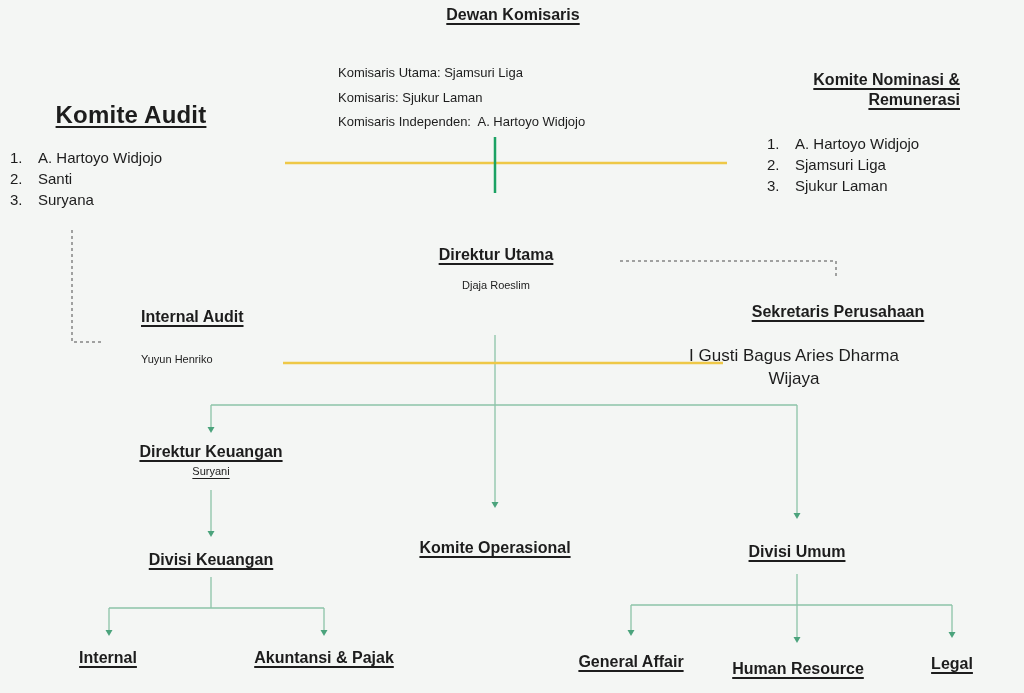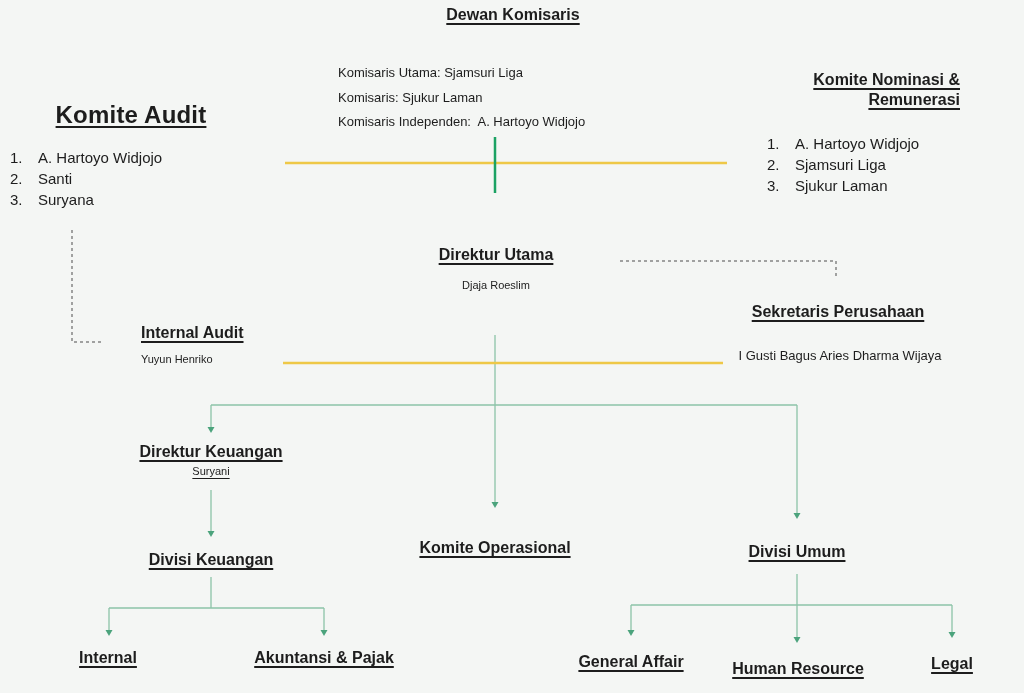--- a/index.html
+++ b/index.html
@@ -118,25 +118,25 @@
     </div>
     <div class="row">
       <span class="num">3.</span>
       <span>Sjukur Laman</span>
     </div>
   </div>
 
   <div class="abs ctr nw ttl t16" style="left:496px;top:246px">Direktur Utama</div>
   <div class="abs ctr nw t15" style="left:496px;top:279px">Djaja Roeslim</div>
 
-  <div class="abs nw ttl t16" style="left:141px;top:324px">Internal Audit</div>
+  <div class="abs nw ttl t16" style="left:141px;top:308px">Internal Audit</div>
   <div class="abs nw t15" style="left:141px;top:353px">Yuyun Henriko</div>
 
   <div class="abs ctr nw ttl t16" style="left:838px;top:303px">Sekretaris Perusahaan</div>
-  <div class="abs ctr" style="left:840px;top:344px;width:250px;font-size:13px;line-height:23px">I Gusti Bagus Aries Dharma Wijaya</div>
+  <div class="abs ctr" style="left:794px;top:344px;width:250px;font-size:17px;line-height:23px">I Gusti Bagus Aries Dharma Wijaya</div>
 
   <div class="abs ctr nw ttl t16" style="left:211px;top:443px">Direktur Keuangan</div>
   <div class="abs ctr nw und t15" style="left:211px;top:465px">Suryani</div>
 
   <div class="abs ctr nw ttl t16" style="left:211px;top:551px">Divisi Keuangan</div>
   <div class="abs ctr nw ttl t16" style="left:495px;top:539px">Komite Operasional</div>
   <div class="abs ctr nw ttl t16" style="left:797px;top:543px">Divisi Umum</div>
 
   <div class="abs ctr nw ttl t16" style="left:108px;top:649px">Internal</div>
   <div class="abs ctr nw ttl t16" style="left:324px;top:649px">Akuntansi &amp; Pajak</div>

